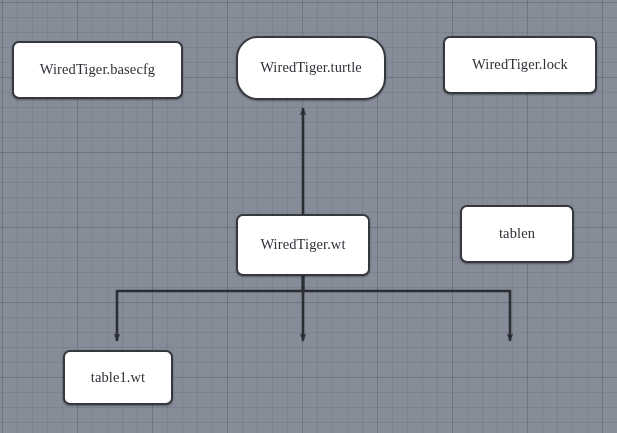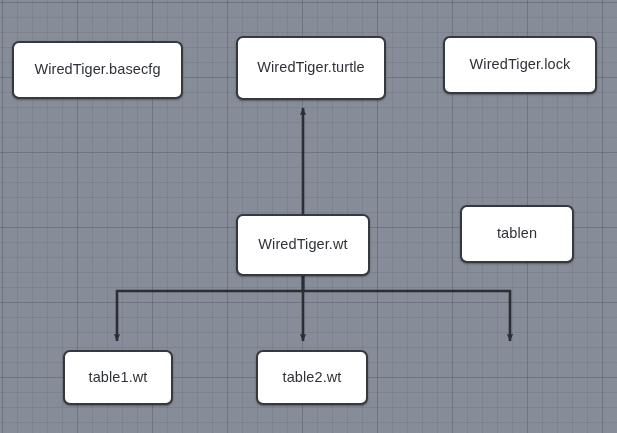--- a/index.html
+++ b/index.html
@@ -20,20 +20,21 @@
       linear-gradient(to right, rgba(40,46,60,0.16) 1px, transparent 1px),
       linear-gradient(to bottom, rgba(40,46,60,0.16) 1px, transparent 1px),
       linear-gradient(to right, rgba(40,46,60,0.10) 1px, transparent 1px),
       linear-gradient(to bottom, rgba(40,46,60,0.10) 1px, transparent 1px);
     background-size:
       75px 75px,
       75px 75px,
       15px 15px,
       15px 15px;
     background-position: 2px 2px, 2px 2px, 2px 2px, 2px 2px;
+    font-family: Liberation Serif, serif;
   }
   #edges {
     position: absolute;
     left: 0;
     top: 0;
     width: 617px;
     height: 433px;
     pointer-events: none;
   }
   .node {
@@ -76,38 +77,35 @@
       <path d="M 303 276 L 303 341" marker-end="url(#arrowhead)"></path>
 
       <path d="M 303 276 L 303 291 L 510 291 L 510 341" marker-end="url(#arrowhead)"></path>
     </g>
   </svg>
 
   <div class="node" style="left:12px; top:41px; width:171px; height:58px;">
     <span class="node-label">WiredTiger.basecfg</span>
   </div>
 
-  <div class="node" style="left:236px; top:36px; width:150px; height:64px;">
+  <div class="node" style="left:236px; top:36px; width:150px; height:64px;border-radius:22px;">
     <span class="node-label">WiredTiger.turtle</span>
   </div>
 
   <div class="node" style="left:236px; top:214px; width:134px; height:62px;">
     <span class="node-label">WiredTiger.wt</span>
   </div>
 
   <div class="node" style="left:443px; top:36px; width:154px; height:58px;">
     <span class="node-label">WiredTiger.lock</span>
   </div>
 
   <div class="node" style="left:460px; top:205px; width:114px; height:58px;">
     <span class="node-label">tablen</span>
   </div>
 
   <div class="node" style="left:63px; top:350px; width:110px; height:55px;justify-content:center;">
     <span class="node-label">table1.wt</span>
   </div>
 
-  <div class="node" style="left:256px; top:350px; width:112px; height:55px;">
-    <span class="node-label">table2.wt</span>
-  </div>
 
 
 </div>
 
 </body></html>

